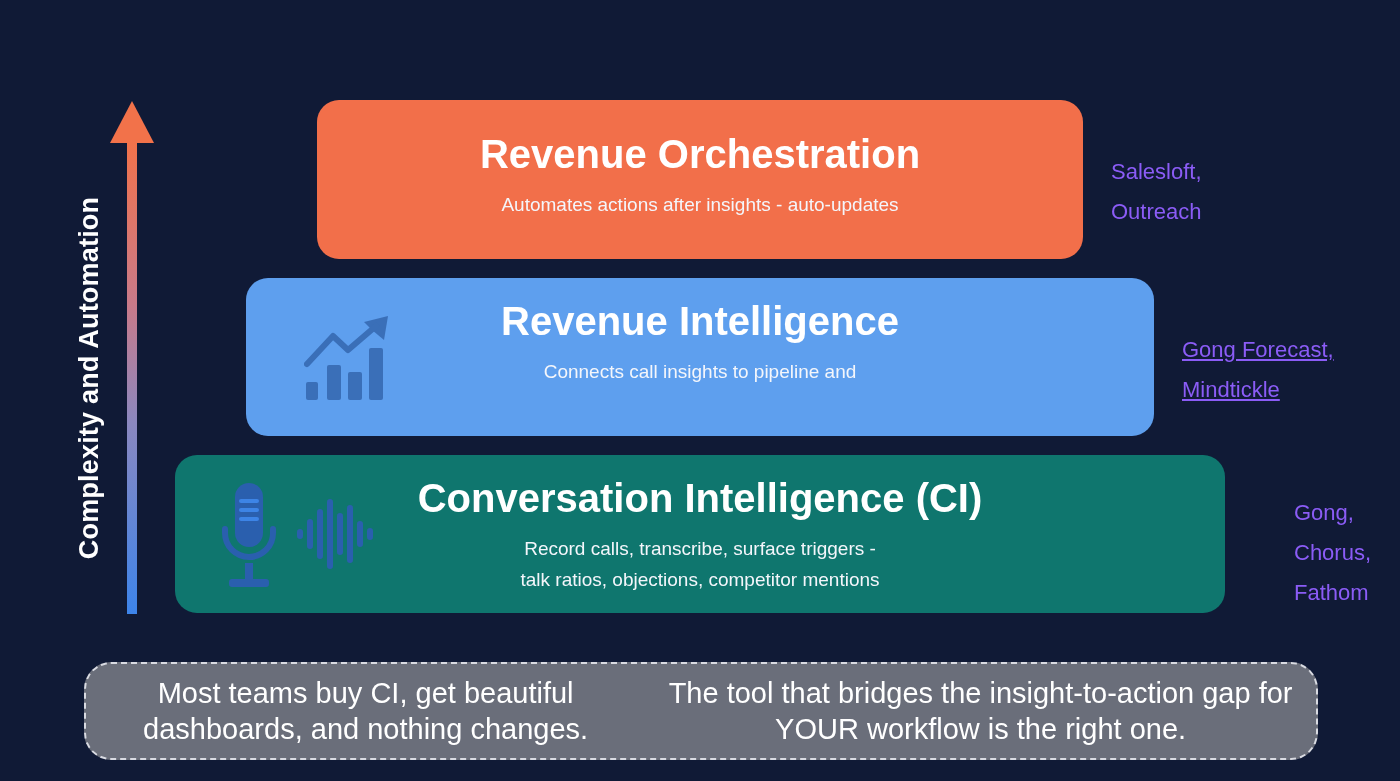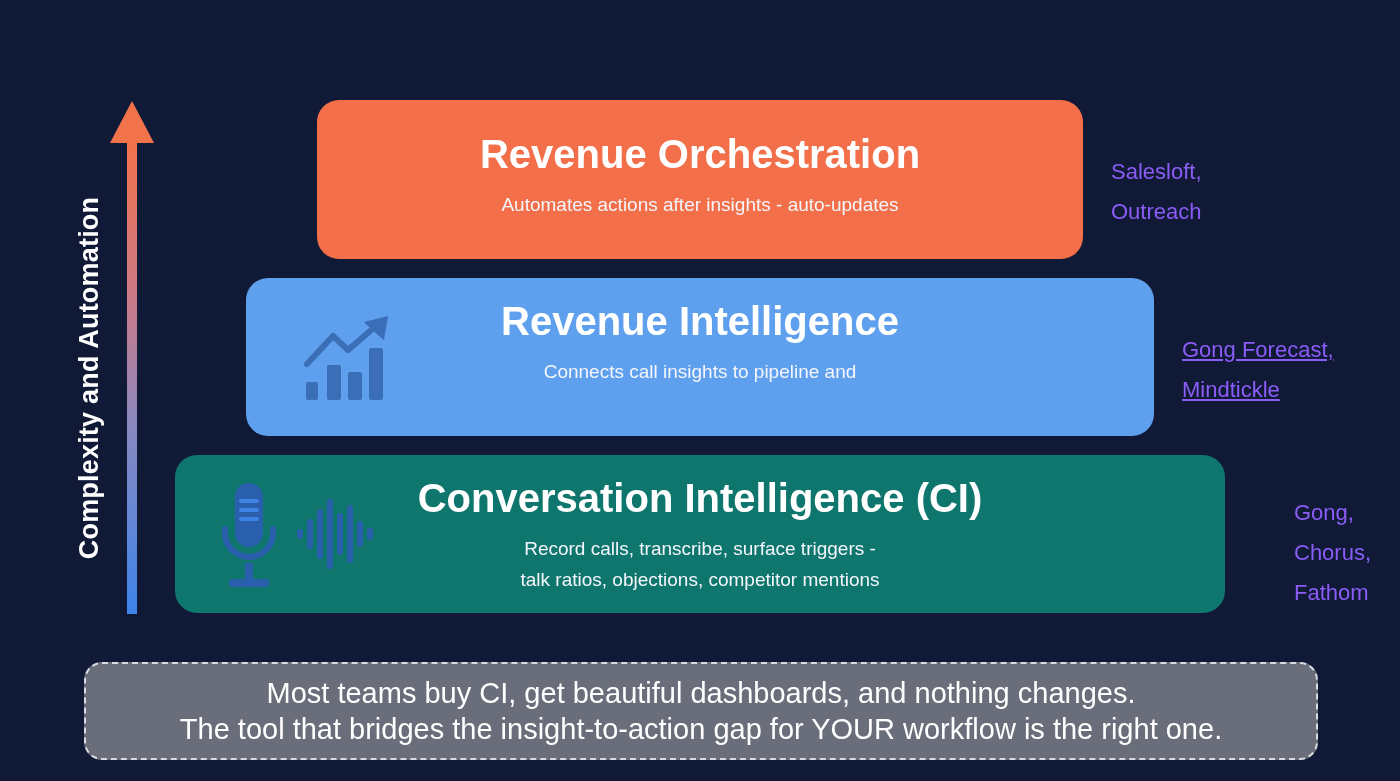--- a/index.html
+++ b/index.html
@@ -44,23 +44,23 @@
     .ci-icon { position: absolute; left: 44px; top: 26px; width: 160px; height: 112px; }
     .vendors {
       position: absolute; font-size: 22px; line-height: 40px; color: #8b5cf6;
       white-space: pre-line;
     }
     .vendors-orch { left: 1111px; top: 152px; }
     .vendors-ri { left: 1182px; top: 330px; text-decoration: underline; }
     .vendors-ci { left: 1252px; top: 493px; margin-left: 42px; }
     .note {
       position: absolute; left: 84px; top: 662px; width: 1234px; height: 98px;
-      box-sizing: border-box; border-radius: 18px;
+      box-sizing: border-box; border-radius: 27px;
       background: #6a6e7a; border: 2px dashed #d9dbe2;
-      display: flex; flex-direction: column; align-items: center; justify-content: center;
+      display: flex; align-items: center; justify-content: center;
       text-align: center;
     }
     .note-line { font-size: 29px; line-height: 36px; color: #ffffff; }
   </style>
 </head>
 <body>
 
 <div class="axis">
   <div class="axis-head"></div>
   <div class="axis-shaft"></div>

